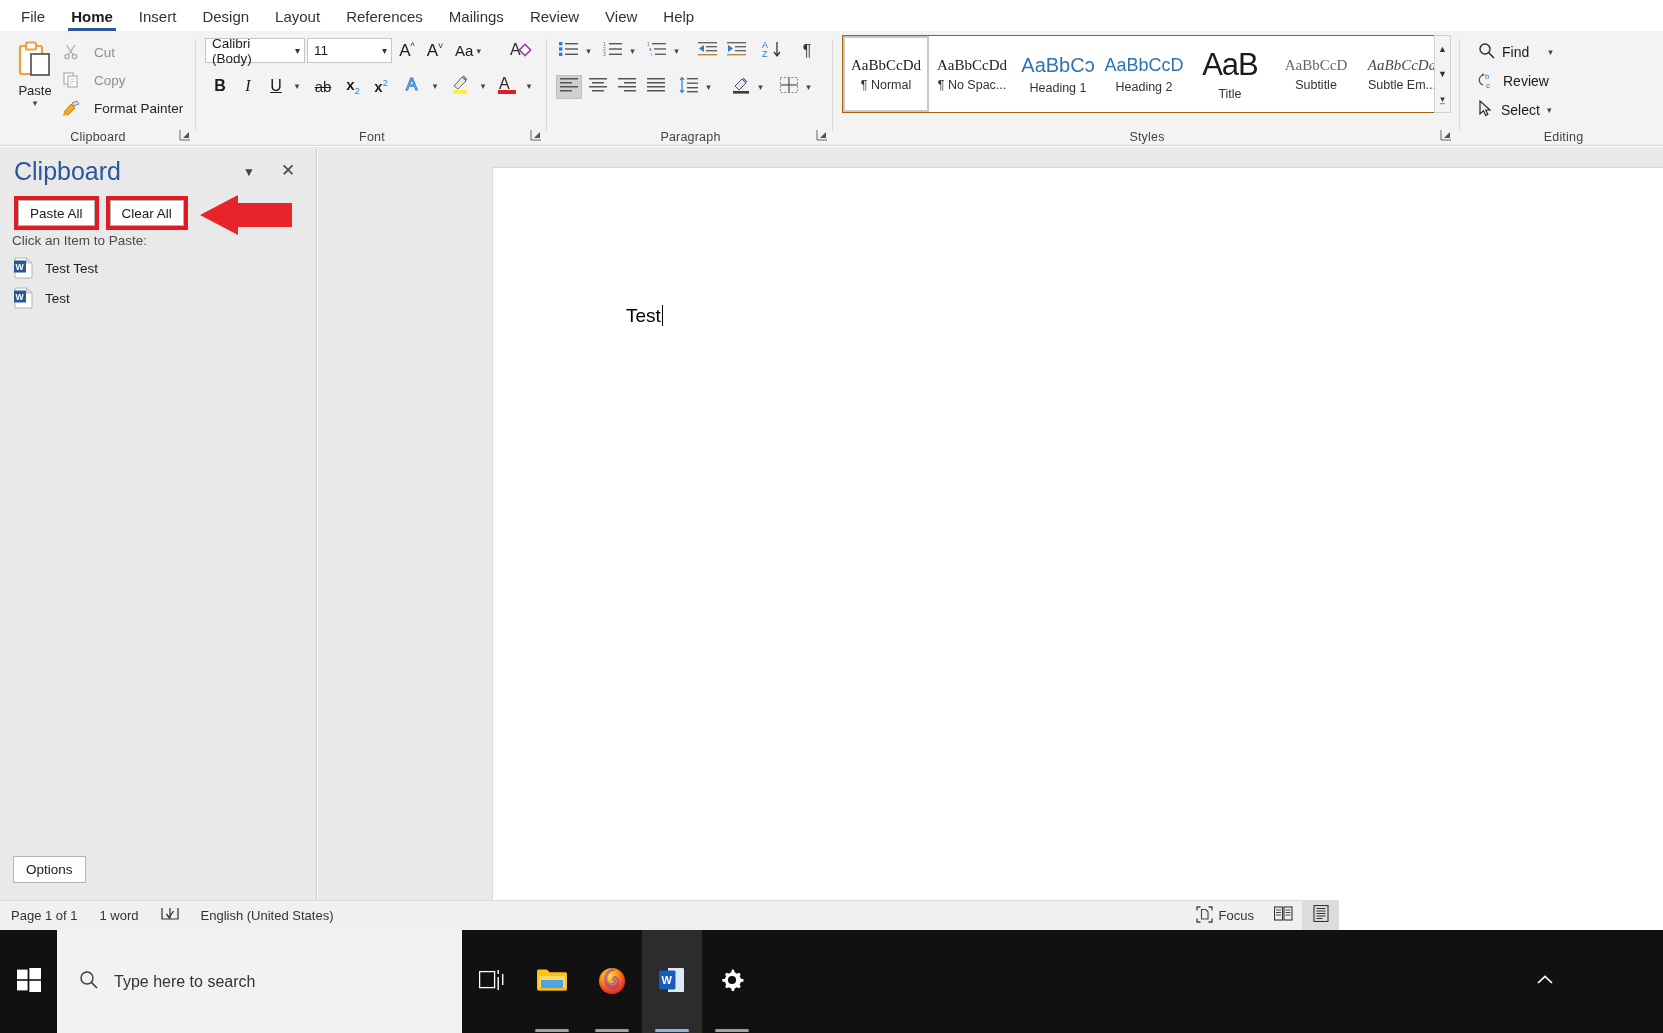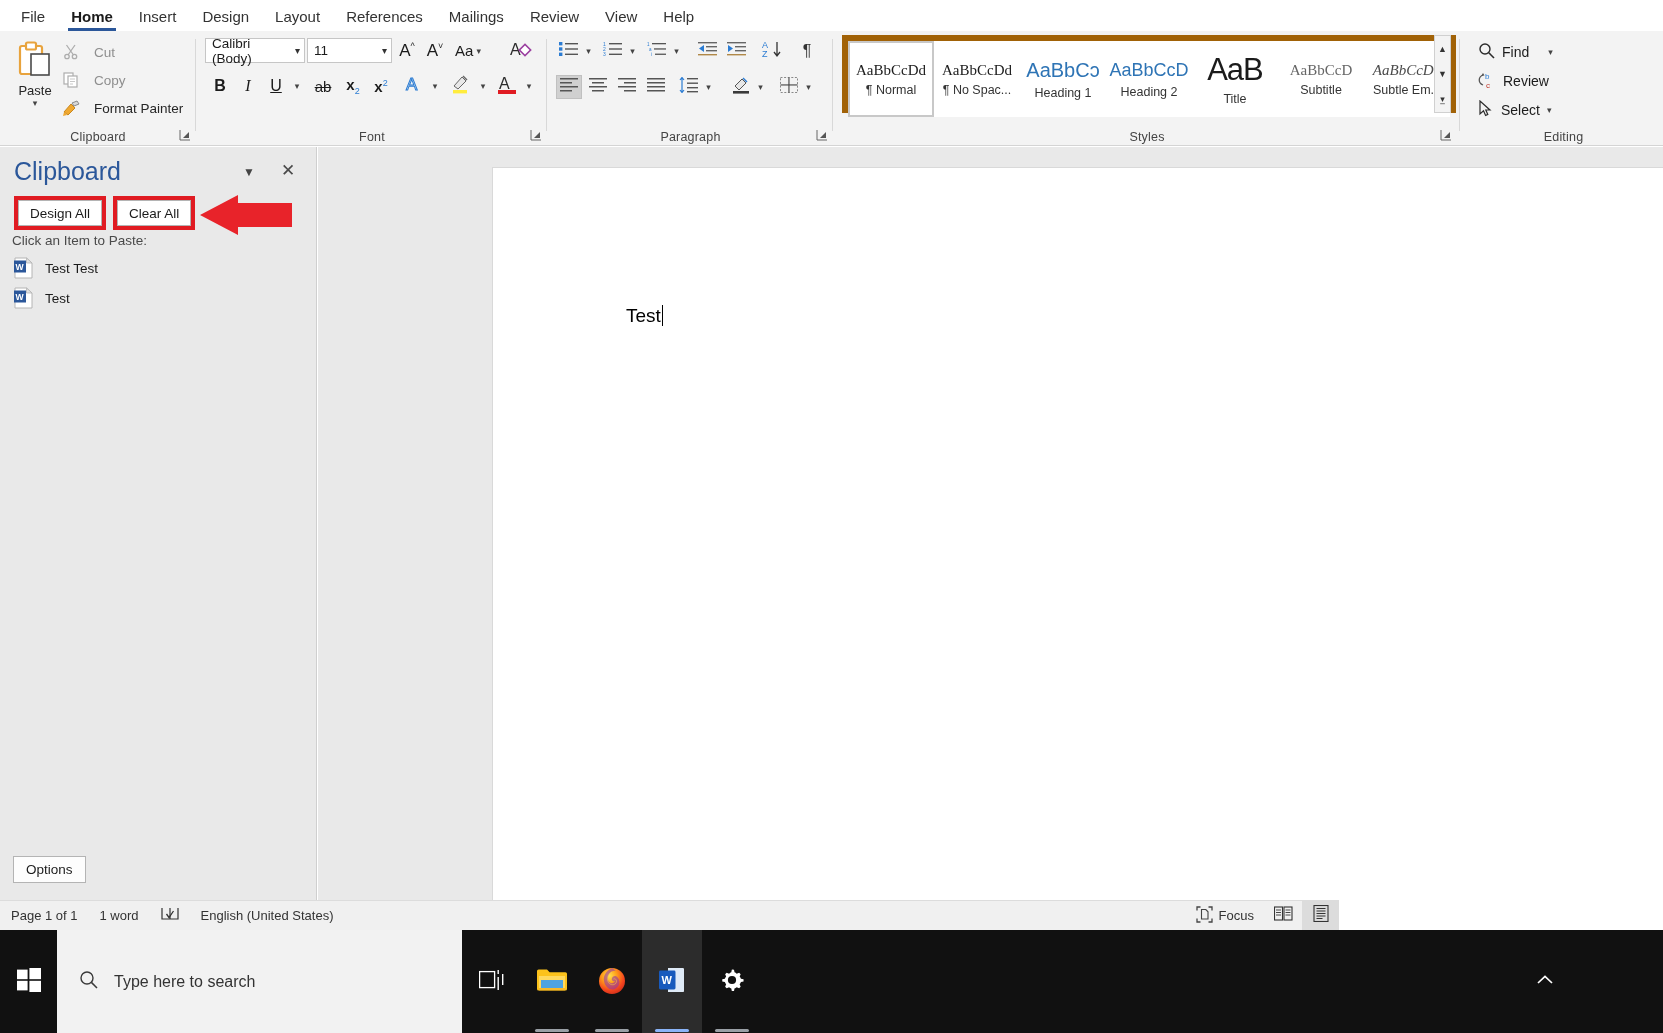--- a/index.html
+++ b/index.html
@@ -85,21 +85,21 @@
   .pbtn {
     position: absolute; width: 26px; height: 24px;
     display: flex; align-items: center; justify-content: center;
   }
   .pbtn.sel { background: #d0d0d0; border: 1px solid #c0c0c0; }
 
   
   #g-styles { left: 834px; width: 626px; }
   .stylegallery {
     position: absolute; left: 8px; top: 4px; height: 78px;
-    display: flex; background: #f0abfc; border: 6px solid #a16207;
+    display: flex; background: #f0abfc; border: 1px solid #a16207;
   }
   .stylecell {
     width: 86px; height: 76px; display: flex; flex-direction: column;
     align-items: center; justify-content: center; gap: 4px;
     background: #ffffff;
   }
   .stylecell.first { border: 2px solid #c8c8c8; background:#fff; }
   .stylecell .prev { font-size: 16px; white-space: nowrap; }
   .stylecell .nm { font-size: 12.5px; color: #333; white-space: nowrap; }
   .styleScroll {
@@ -652,21 +652,21 @@
     </div>
   </div>
 
   <div class="pane">
     <div class="pane-title">Clipboard</div>
     <div class="pane-caret">▼</div>
     <div class="pane-close">✕</div>
 
     <div class="pbtn-row">
       <div class="hlbox">
-        <div class="wbtn">Design All</div>
+        <div class="wbtn">Paste All</div>
       </div>
       <div class="hlbox">
         <div class="wbtn">Clear All</div>
       </div>
     </div>
 
     <div class="pane-hint">Click an Item to Paste:</div>
 
     <div class="cliplist" id="clip-list">
         <div class="clipitem">

